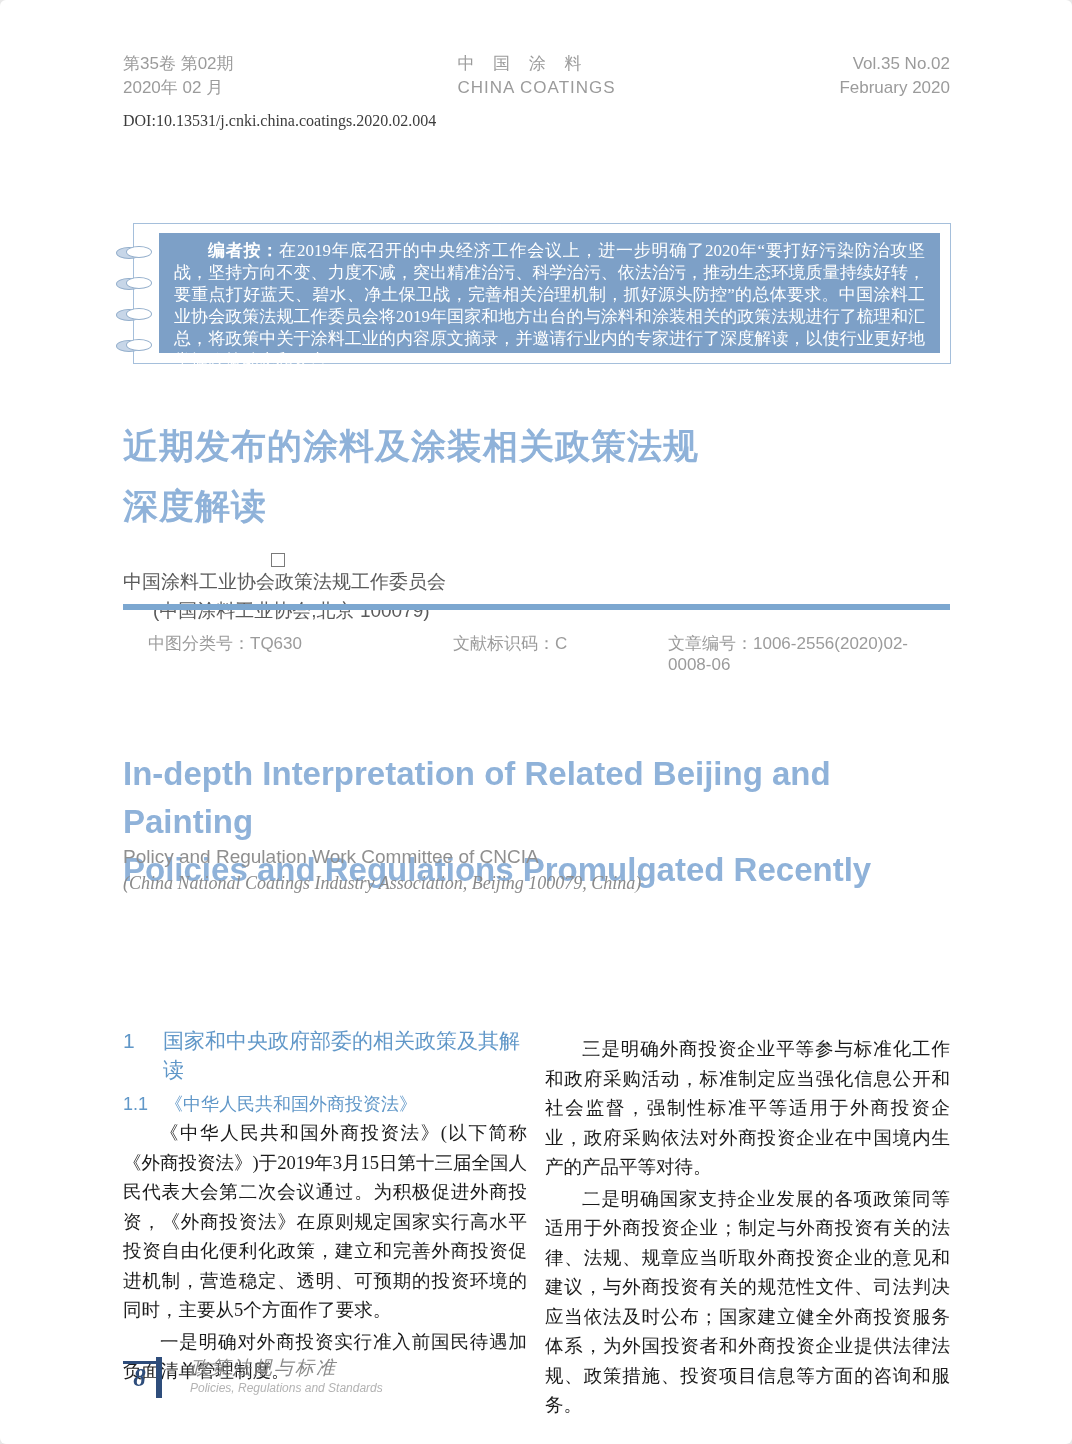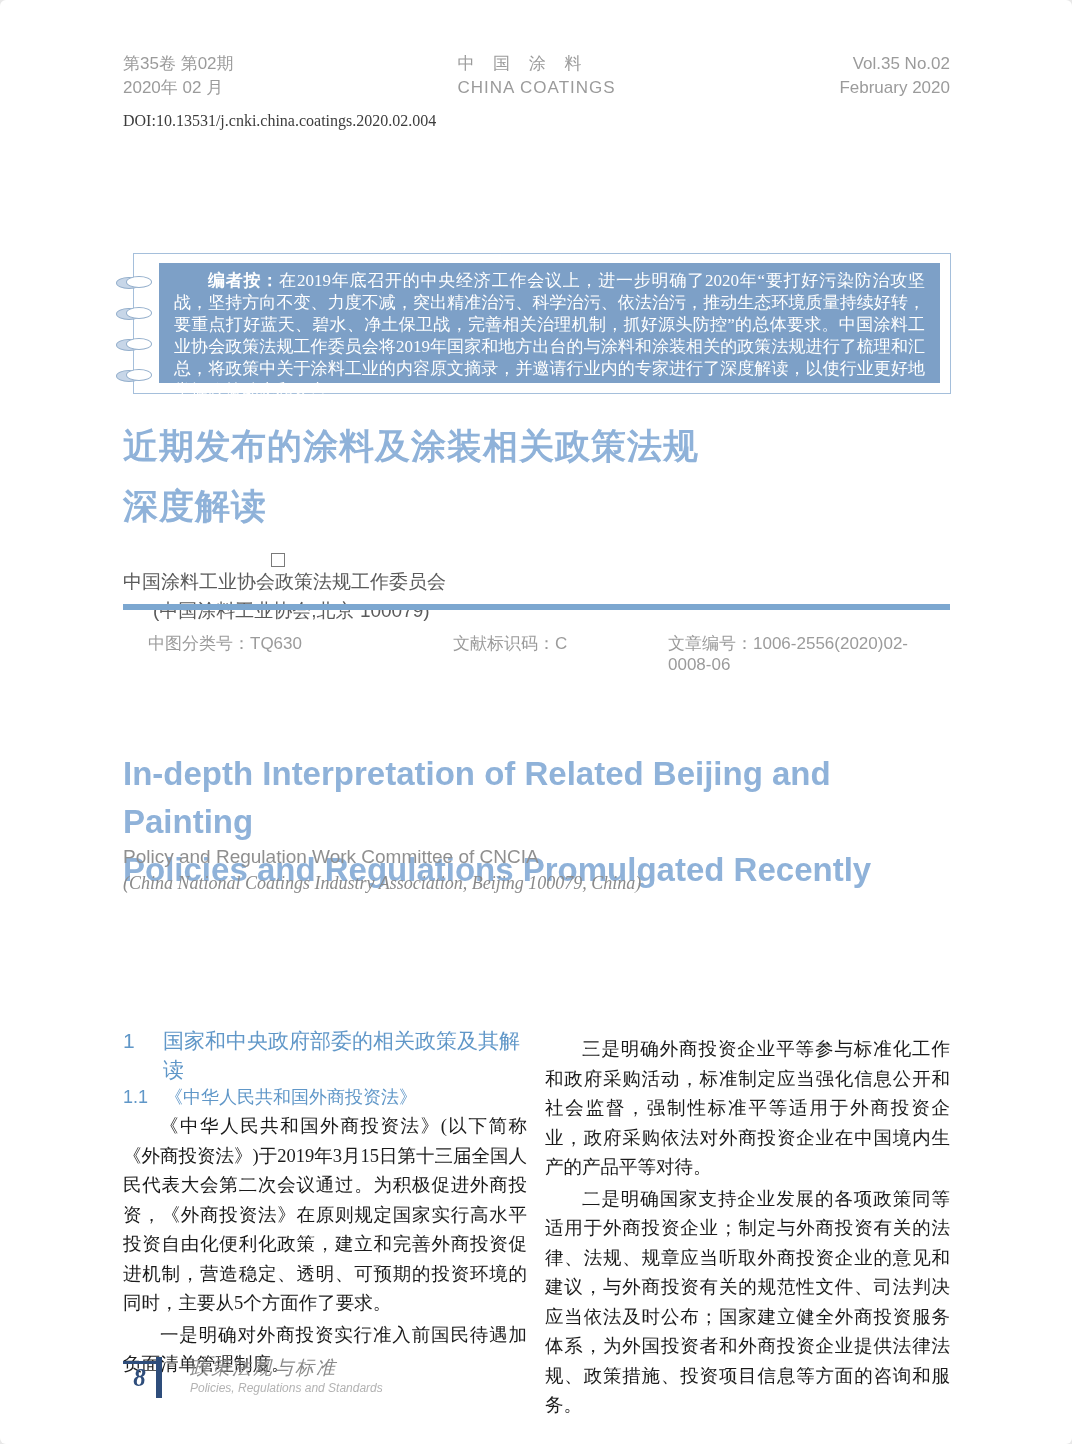--- a/index.html
+++ b/index.html
@@ -9,21 +9,21 @@
   
   .header-row { position:absolute; top:52px; left:123px; width:827px; display:flex; justify-content:space-between; color:#9b9b9b; font-size:17px; line-height:24px; }
   .header-col { white-space:nowrap; }
   .header-center { text-align:left; }
   .header-center .cn { letter-spacing:7px; }
   .header-center .en { letter-spacing:1px; }
   .header-right { text-align:right; }
   .doi-line { position:absolute; top:112px; left:123px; font-family:"Liberation Serif","DejaVu Serif",serif; font-size:16px; color:#3c3c3c; }
 
   
-  .editor-outer { position:absolute; top:223px; left:133px; width:818px; height:141px; border:1px solid #a5bfdb; background:#ffffff;margin-top:30px; }
+  .editor-outer { position:absolute; top:223px; left:133px; width:818px; height:141px; border:1px solid #a5bfdb; background:#ffffff; }
   .editor-inner { position:absolute; top:9px; bottom:10px; left:25px; right:10px; background:#7da0c7; padding:7px 15px 0 15px; }
   .editor-inner p { color:#ffffff; font-family:"Liberation Serif","DejaVu Serif",serif; font-size:17px; line-height:22px; text-align:justify; text-indent:2em; }
   .editor-inner b { font-weight:bold; }
   .ring { position:absolute; left:-18px; width:36px; height:14px; }
   .ring .e1 { position:absolute; left:0; top:1px; width:26px; height:12px; border-radius:50%; background:#c7d6e8; border:1px solid #93aecb; }
   .ring .e2 { position:absolute; left:10px; top:0; width:26px; height:12px; border-radius:50%; background:#ffffff; border:1px solid #93aecb; }
 
   
   .cn-title { position:absolute; top:416px; left:123px; width:840px; font-size:35px; line-height:60px; font-weight:bold; color:#8fb2d9; font-family:"Liberation Sans","DejaVu Sans",sans-serif; letter-spacing:1px; }
 
@@ -44,21 +44,21 @@
   .en-title { position:absolute; top:750px; left:123px; width:827px; font-size:33px; line-height:48px; font-weight:bold; color:#8fb2d9; }
   .en-author { position:absolute; top:846px; left:123px; font-size:19px; color:#8f8f8f; }
   .en-affil { position:absolute; top:873px; left:123px; font-size:18px; font-style:italic; font-family:"Liberation Serif","DejaVu Serif",serif; color:#8a8a8a; }
 
   
   .col { position:absolute; top:1026px; }
   .col-left { left:123px; width:404px; }
   .col-right { left:545px; width:405px; padding-top:7px; }
   .sec-h { display:flex; color:#6097c8; font-size:21px; line-height:29px; font-weight:500; }
   .sec-h .num { width:40px; flex:none; }
-  .sub-h { display:flex; color:#6097c8; font-size:18px; line-height:26px; }
+  .sub-h { display:flex; color:#6097c8; font-size:18px; line-height:26px; margin-top:7px; }
   .sub-h .num { width:42px; flex:none; }
   .col p.body-p { font-family:"Liberation Serif","DejaVu Serif",serif; font-size:18.5px; line-height:29.5px; color:#1b1b1b; text-align:justify; text-indent:2em; margin-top:2px; }
 
   
   .footer-pagebox { position:absolute; top:1361px; left:123px; width:33px; border-top:3px solid #2e4d7b; text-align:center; }
   .footer-pagebox span { font-family:"Liberation Serif","DejaVu Serif",serif; font-style:italic; font-weight:bold; font-size:25px; color:#2e4d7b; }
   .footer-bar { position:absolute; top:1357px; left:156px; width:6px; height:41px; background:#2e4d7b; }
   .footer-labels { position:absolute; top:1357px; left:190px;font-style:italic; }
   .footer-cn { font-size:19px; color:#8a8a8a; letter-spacing:2px; line-height:22px; }
   .footer-en { font-size:12px; color:#b3b3b3; line-height:14px; margin-top:2px; }

